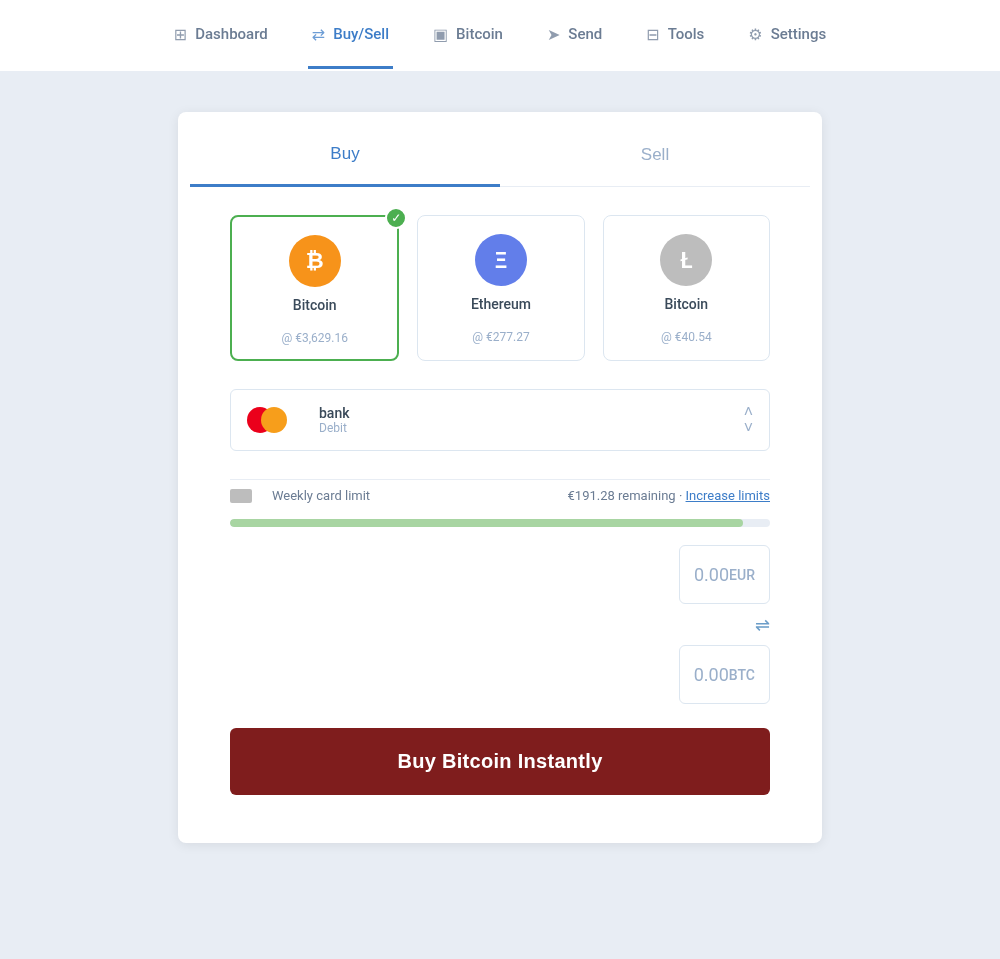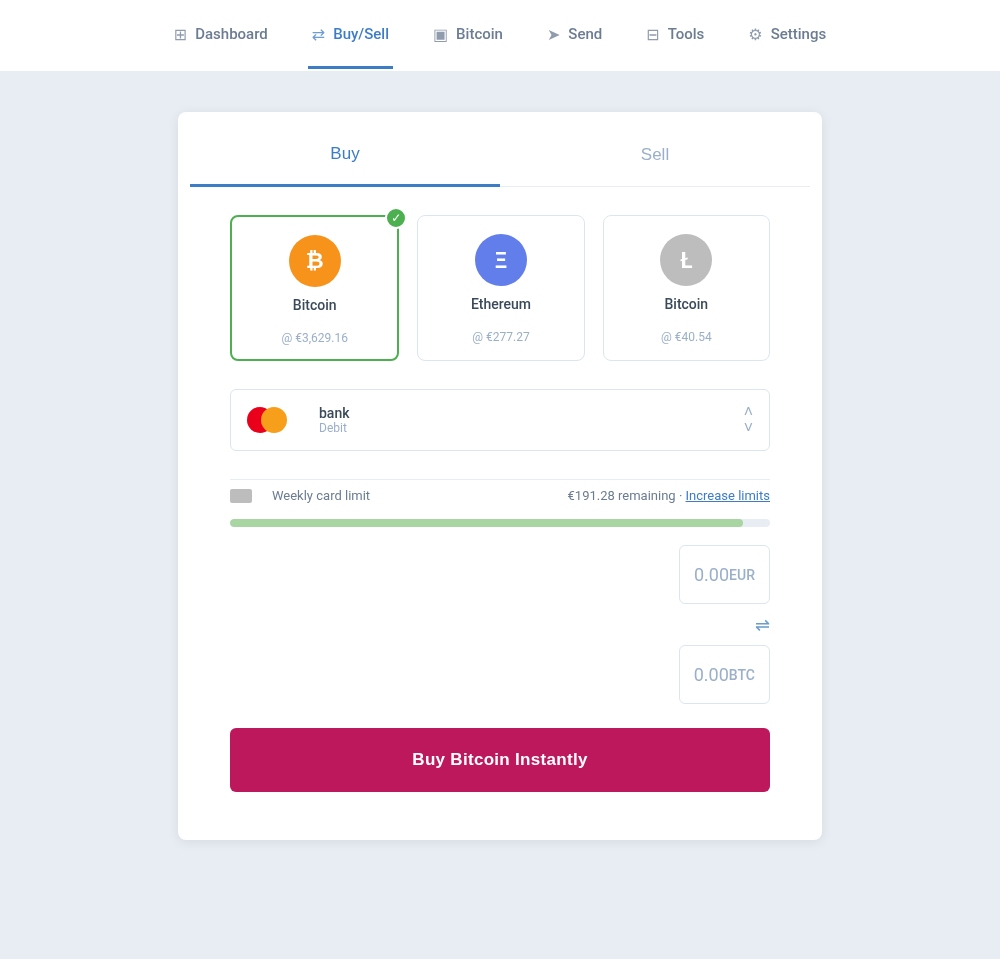--- a/index.html
+++ b/index.html
@@ -286,26 +286,26 @@
     }
     .swap-icon {
       color: #6b9dc8;
       font-size: 18px;
       flex-shrink: 0;
     }
 
     
     .buy-btn {
       width: 100%;
-      background: #be185d;
+      background: #7f1d1d;
       color: #fff;
       border: none;
       border-radius: 6px;
       padding: 22px;
-      font-size: 17px;
+      font-size: 20px;
       font-weight: 600;
       cursor: pointer;
       letter-spacing: 0.3px;
     }
   </style>
 </head>
 <body>
 
 <nav class="navbar">
   <div class="nav-item">

